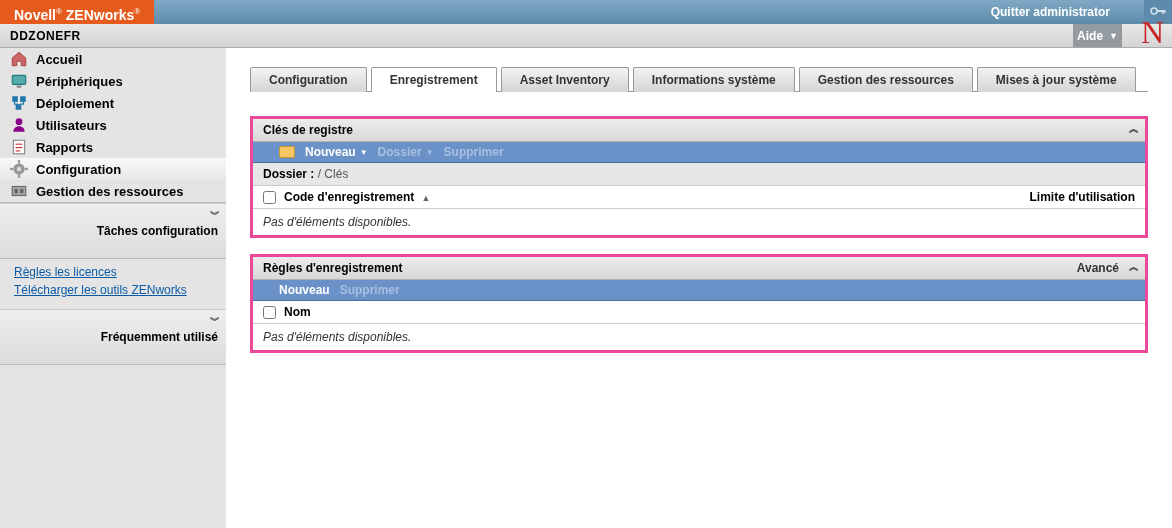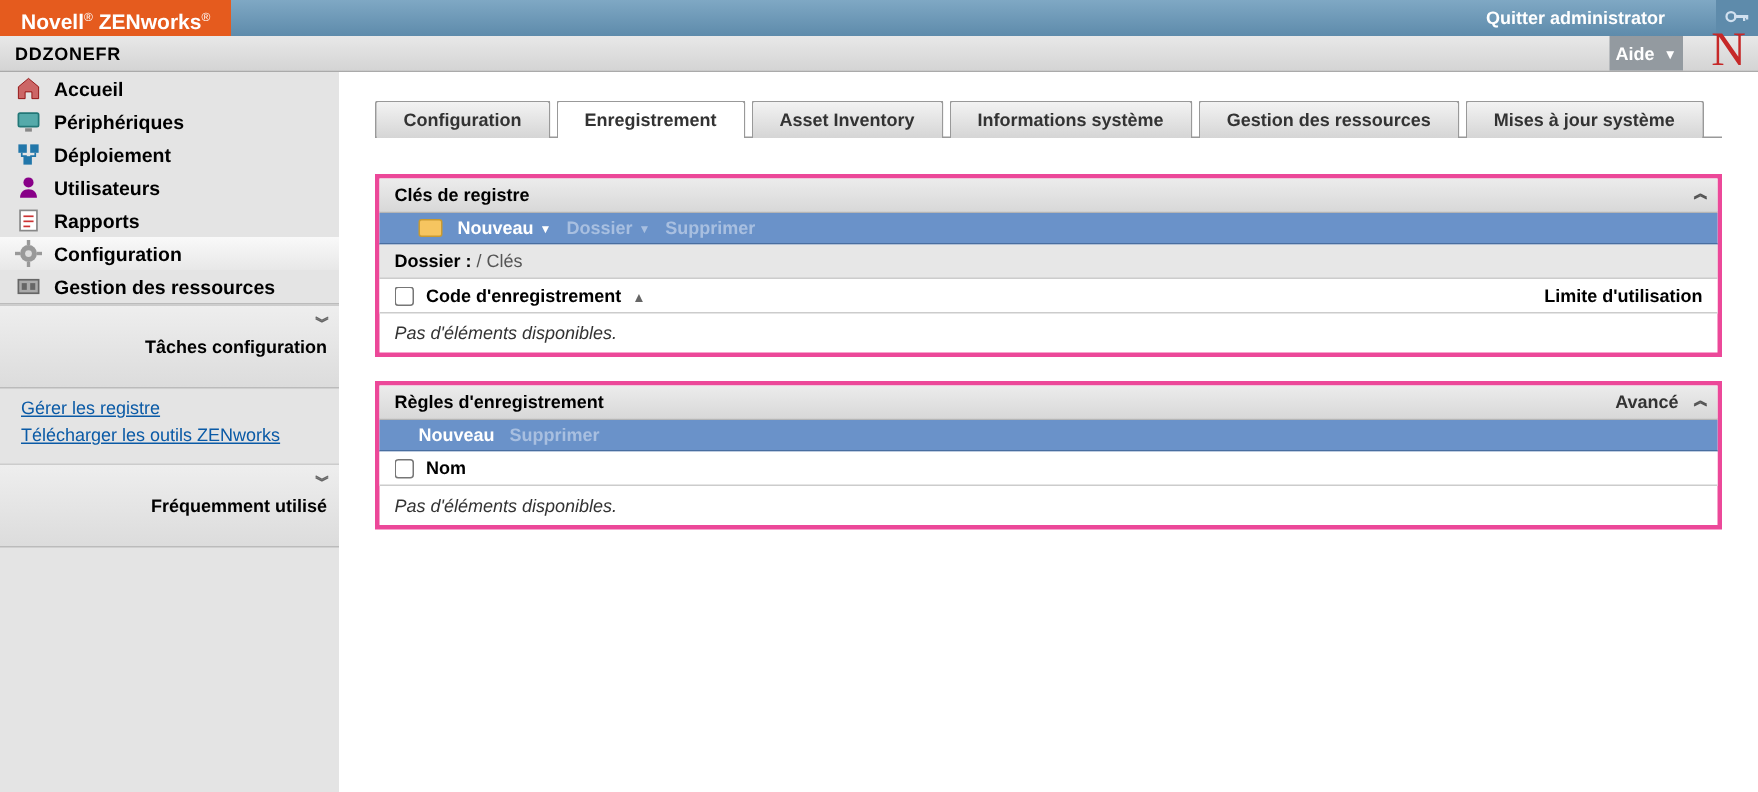--- a/index.html
+++ b/index.html
@@ -167,21 +167,21 @@
           </span>
         <span>Gestion des ressources</span>
       </div>
     </div>
 
     <div class="section-header">
       <span>Tâches configuration</span>
       <span class="chev">︾</span>
     </div>
     <div class="task-links">
-      <a>Gérer les registre</a>
+      <a>Règles les licences</a>
       <a>Télécharger les outils ZENworks</a>
     </div>
 
     <div class="section-header">
       <span>Fréquemment utilisé</span>
       <span class="chev">︾</span>
     </div>
   </div>
 
   <div class="main">

